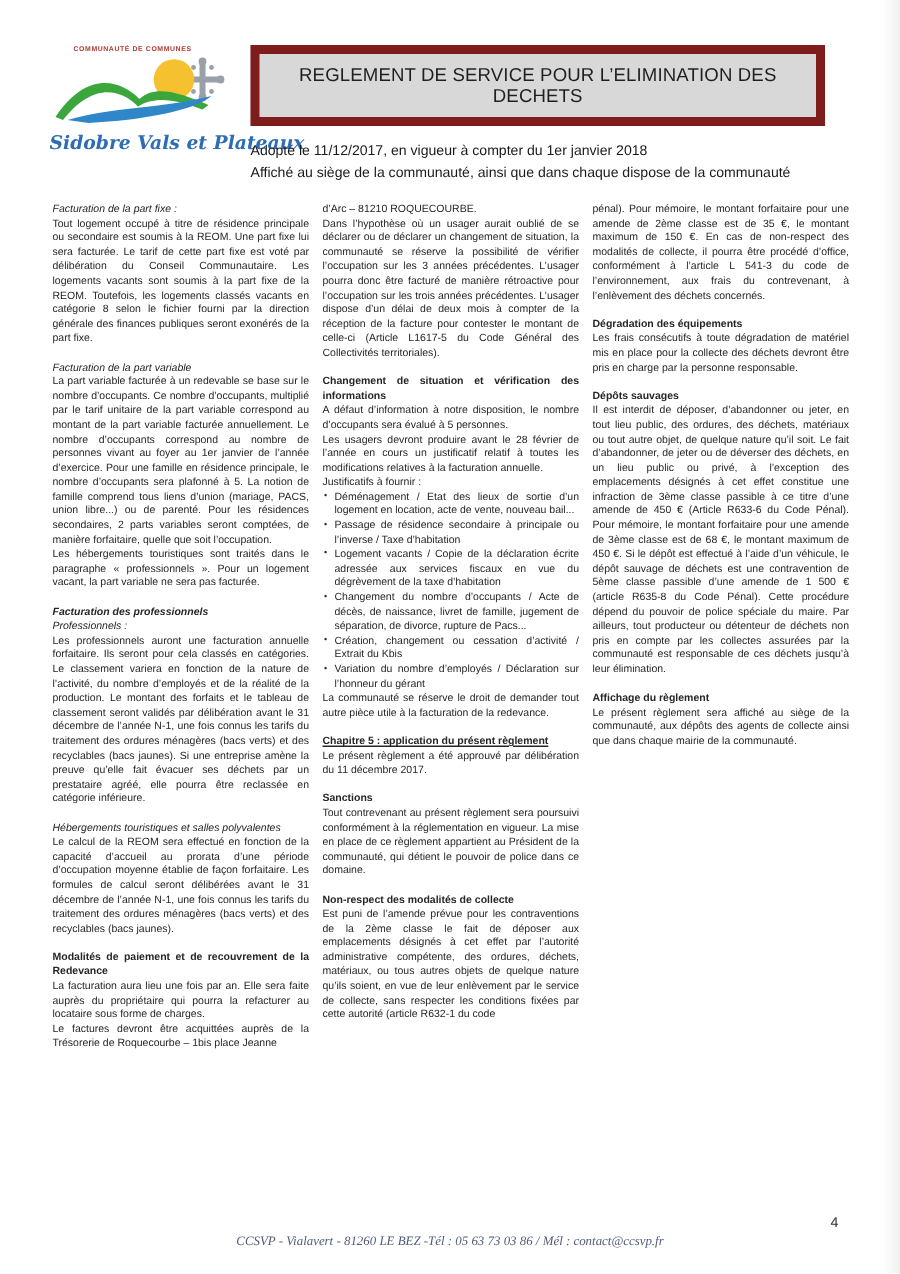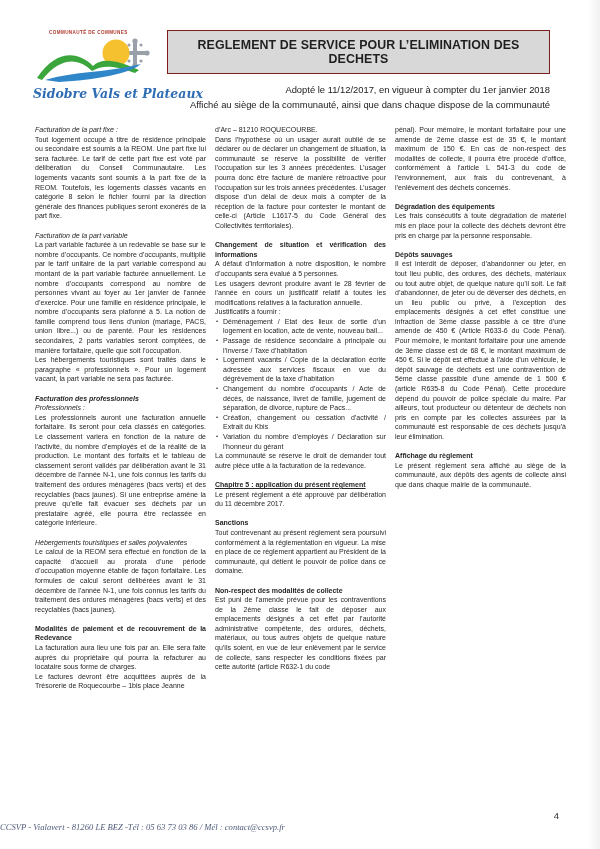--- a/index.html
+++ b/index.html
@@ -18,41 +18,41 @@
   .logo-org {
     font-size:4.6px; letter-spacing:0.4px; color:#b03a2e; font-weight:bold;
     text-align:left; padding-left:16px; margin-bottom:1px;
   }
   .logo-script {
     font-family:"DejaVu Serif", serif; font-style:italic; font-weight:bold;
     color:#2e6db4; font-size:12.5px; white-space:nowrap; margin-top:-2px;
   }
   .title-area { flex:1; margin-left:10px; }
   .title-bar {
-    background:#d8d8d8; border:1px solid #7f1d1d; margin-right:20px;
-    font-weight:bold; font-size:12.4px; color:#1f1f1f; text-align:center;
+    background:#d8d8d8; border:6px solid #7f1d1d; margin-right:20px;
+    font-weight:normal; font-size:12.4px; color:#1f1f1f; text-align:center;
     padding:7px 2px; letter-spacing:0.1px;
   }
-  .subtitles { margin-top:9px; margin-right:20px; text-align:right;
+  .subtitles { margin-top:9px; margin-right:20px; text-align:left;
     font-size:9.4px; color:#1a1a1a; line-height:14.5px; }
   
   .columns { display:flex; gap:9px; padding:13px 34px 0 35px; }
   .col { flex:1; font-size:7px; line-height:9.6px; text-align:justify; }
   .col .b { margin:0; }
   .col .hi  { font-style:italic; margin-top:9.6px; }
   .col .hb  { font-weight:bold; margin-top:9.6px; }
   .col .hbi { font-weight:bold; font-style:italic; margin-top:9.6px; }
   .col .hbu { font-weight:bold; text-decoration:underline; margin-top:9.6px; }
   .col .tight { margin-top:0 !important; }
   .col > :first-child { margin-top:0 !important; }
   .col .li { position:relative; padding-left:8px; }
   .col .li::before { content:"•"; position:absolute; left:1px; top:0; font-size:6px; }
   
   .footer {
-    position:absolute; left:0; right:0; bottom:17px; 
+    position:absolute; left:0; right:0; bottom:17px; text-align:center;
     font-family:"Liberation Serif", serif; font-style:italic;
     font-size:8.6px; color:#4f5b78;
   }
   .page-num {
     position:absolute; right:41px; bottom:28px; font-size:9.5px; color:#333;
   }
 </style>
 </head>
 <body>
 

